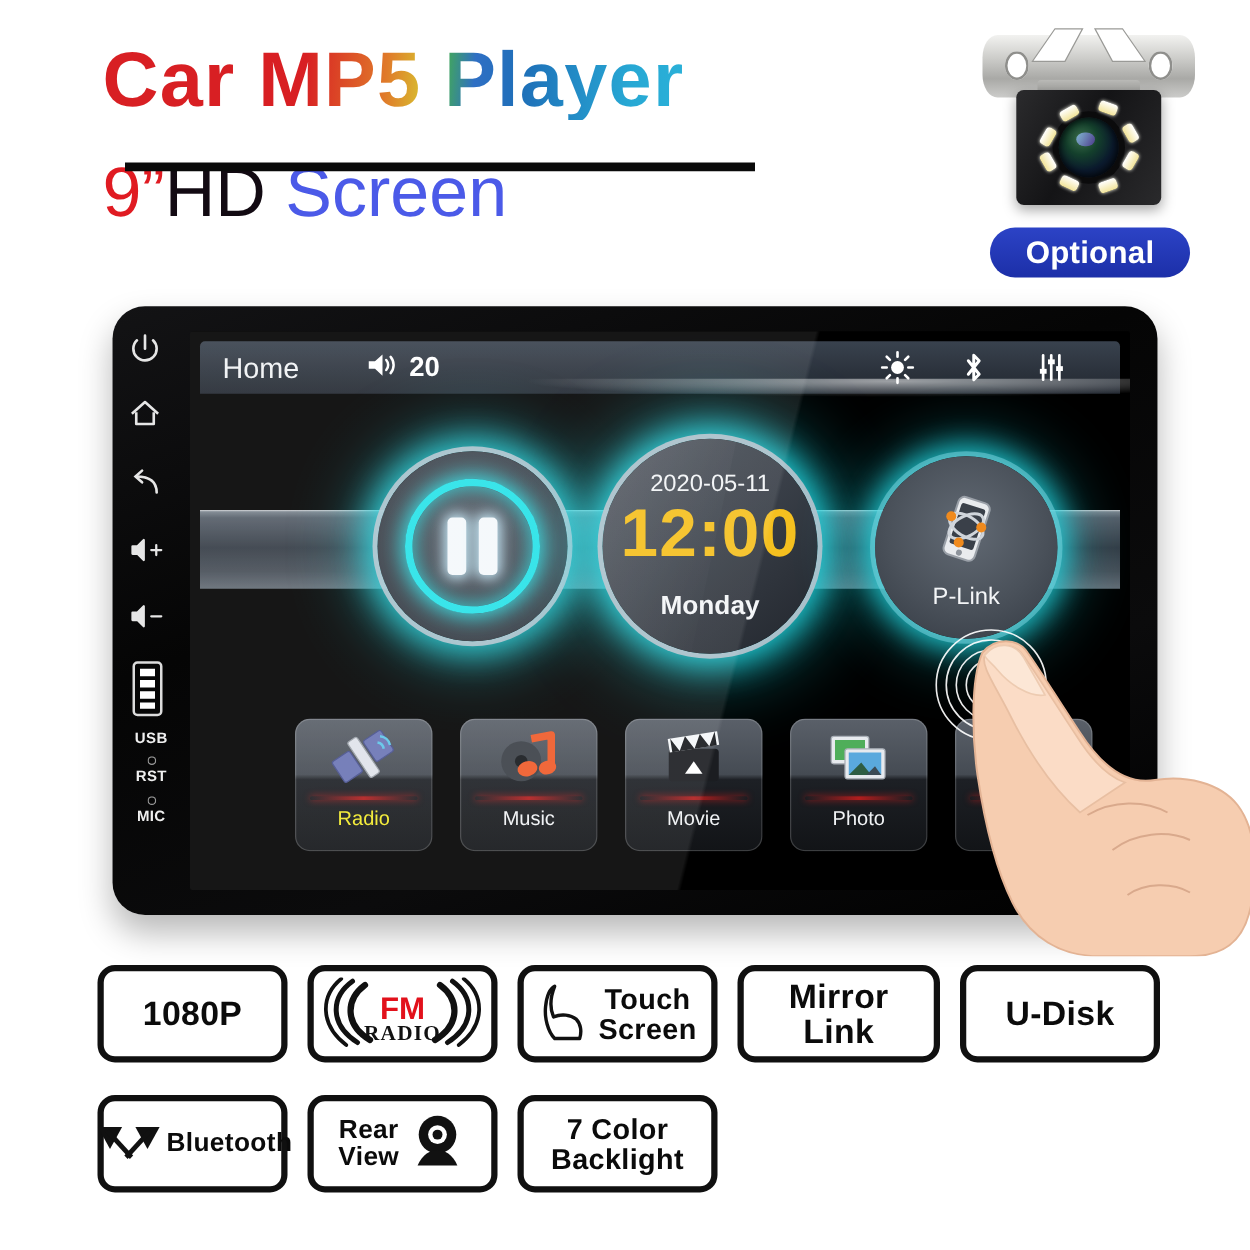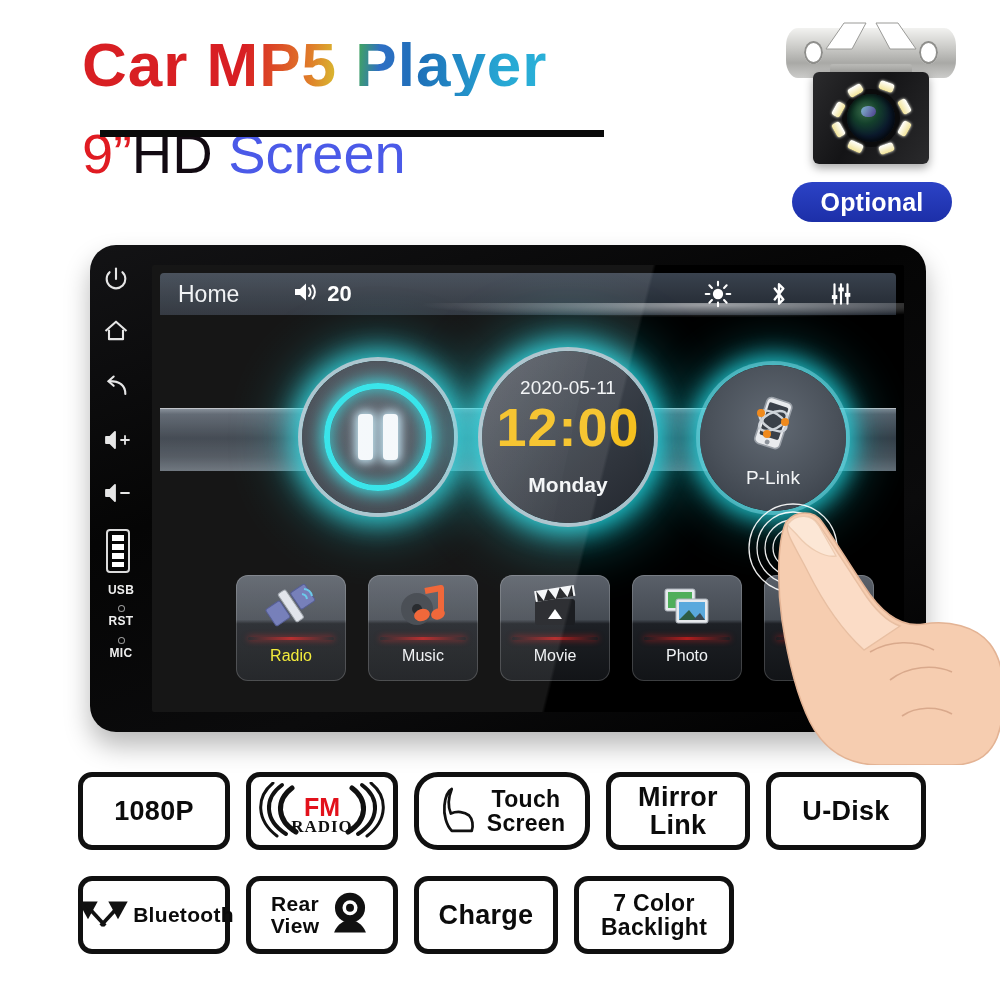--- a/index.html
+++ b/index.html
@@ -198,22 +198,22 @@
 
   
   #badges{position:absolute;left:78px;top:772px;width:862px;height:196px;}
   .brow{display:flex;gap:16px;height:78px;margin-bottom:26px;}
   .badge{
     background:#fff;border:5px solid #101010;border-radius:14px;
     display:flex;align-items:center;justify-content:center;gap:8px;
     color:#0b0b0b;font-weight:bold;text-align:center;line-height:1.05;
     box-sizing:border-box;padding:0 8px;
   }
-  .b1{width:152px;} .b2{width:152px;} .b3{width:176px;border-radius:24px;}
-  .b4{width:144px;} .b5{width:160px;}
+  .b1{width:152px;} .b2{width:152px;} .b3{width:160px;}
+  .b4{width:162px;} .b5{width:160px;}
   .badge .txt{font-size:27px;letter-spacing:.3px;}
   .badge .txt.sm{font-size:23px;}
   .badge .txt.xs{font-size:21px;}
   .fm-wrap{position:relative;width:128px;height:58px;}
   .fm-red{position:absolute;left:50%;top:12px;transform:translateX(-50%);
     color:#e2111b;font-size:25px;font-weight:bold;}
   .fm-radio{position:absolute;left:50%;top:36px;transform:translateX(-50%);
     color:#111;font-size:17px;font-weight:bold;letter-spacing:1px;
     font-family:"Liberation Serif",serif;}
   .ic{display:block;}
@@ -551,23 +551,20 @@
 View</span>
         <span class="ic">
           <svg viewBox="0 0 52 52" width="46" height="46" fill="#111">
             <circle cx="26" cy="20" r="17"></circle>
             <circle cx="26" cy="20" r="8.5" fill="#fff"></circle>
             <circle cx="26" cy="20" r="4.5" fill="#111"></circle>
             <path d="M8 48 C12 38 20 34 26 34 C32 34 40 38 44 48 Z"></path>
           </svg>
         </span>
       </div>
-      <div class="badge b4">
-        <span class="txt">Charge</span>
-      </div>
       <div class="badge b5">
         <span class="txt sm" style="white-space:pre-line">7 Color
 Backlight</span>
       </div>
     </div>
 
   </div>
 
 </div>
 

